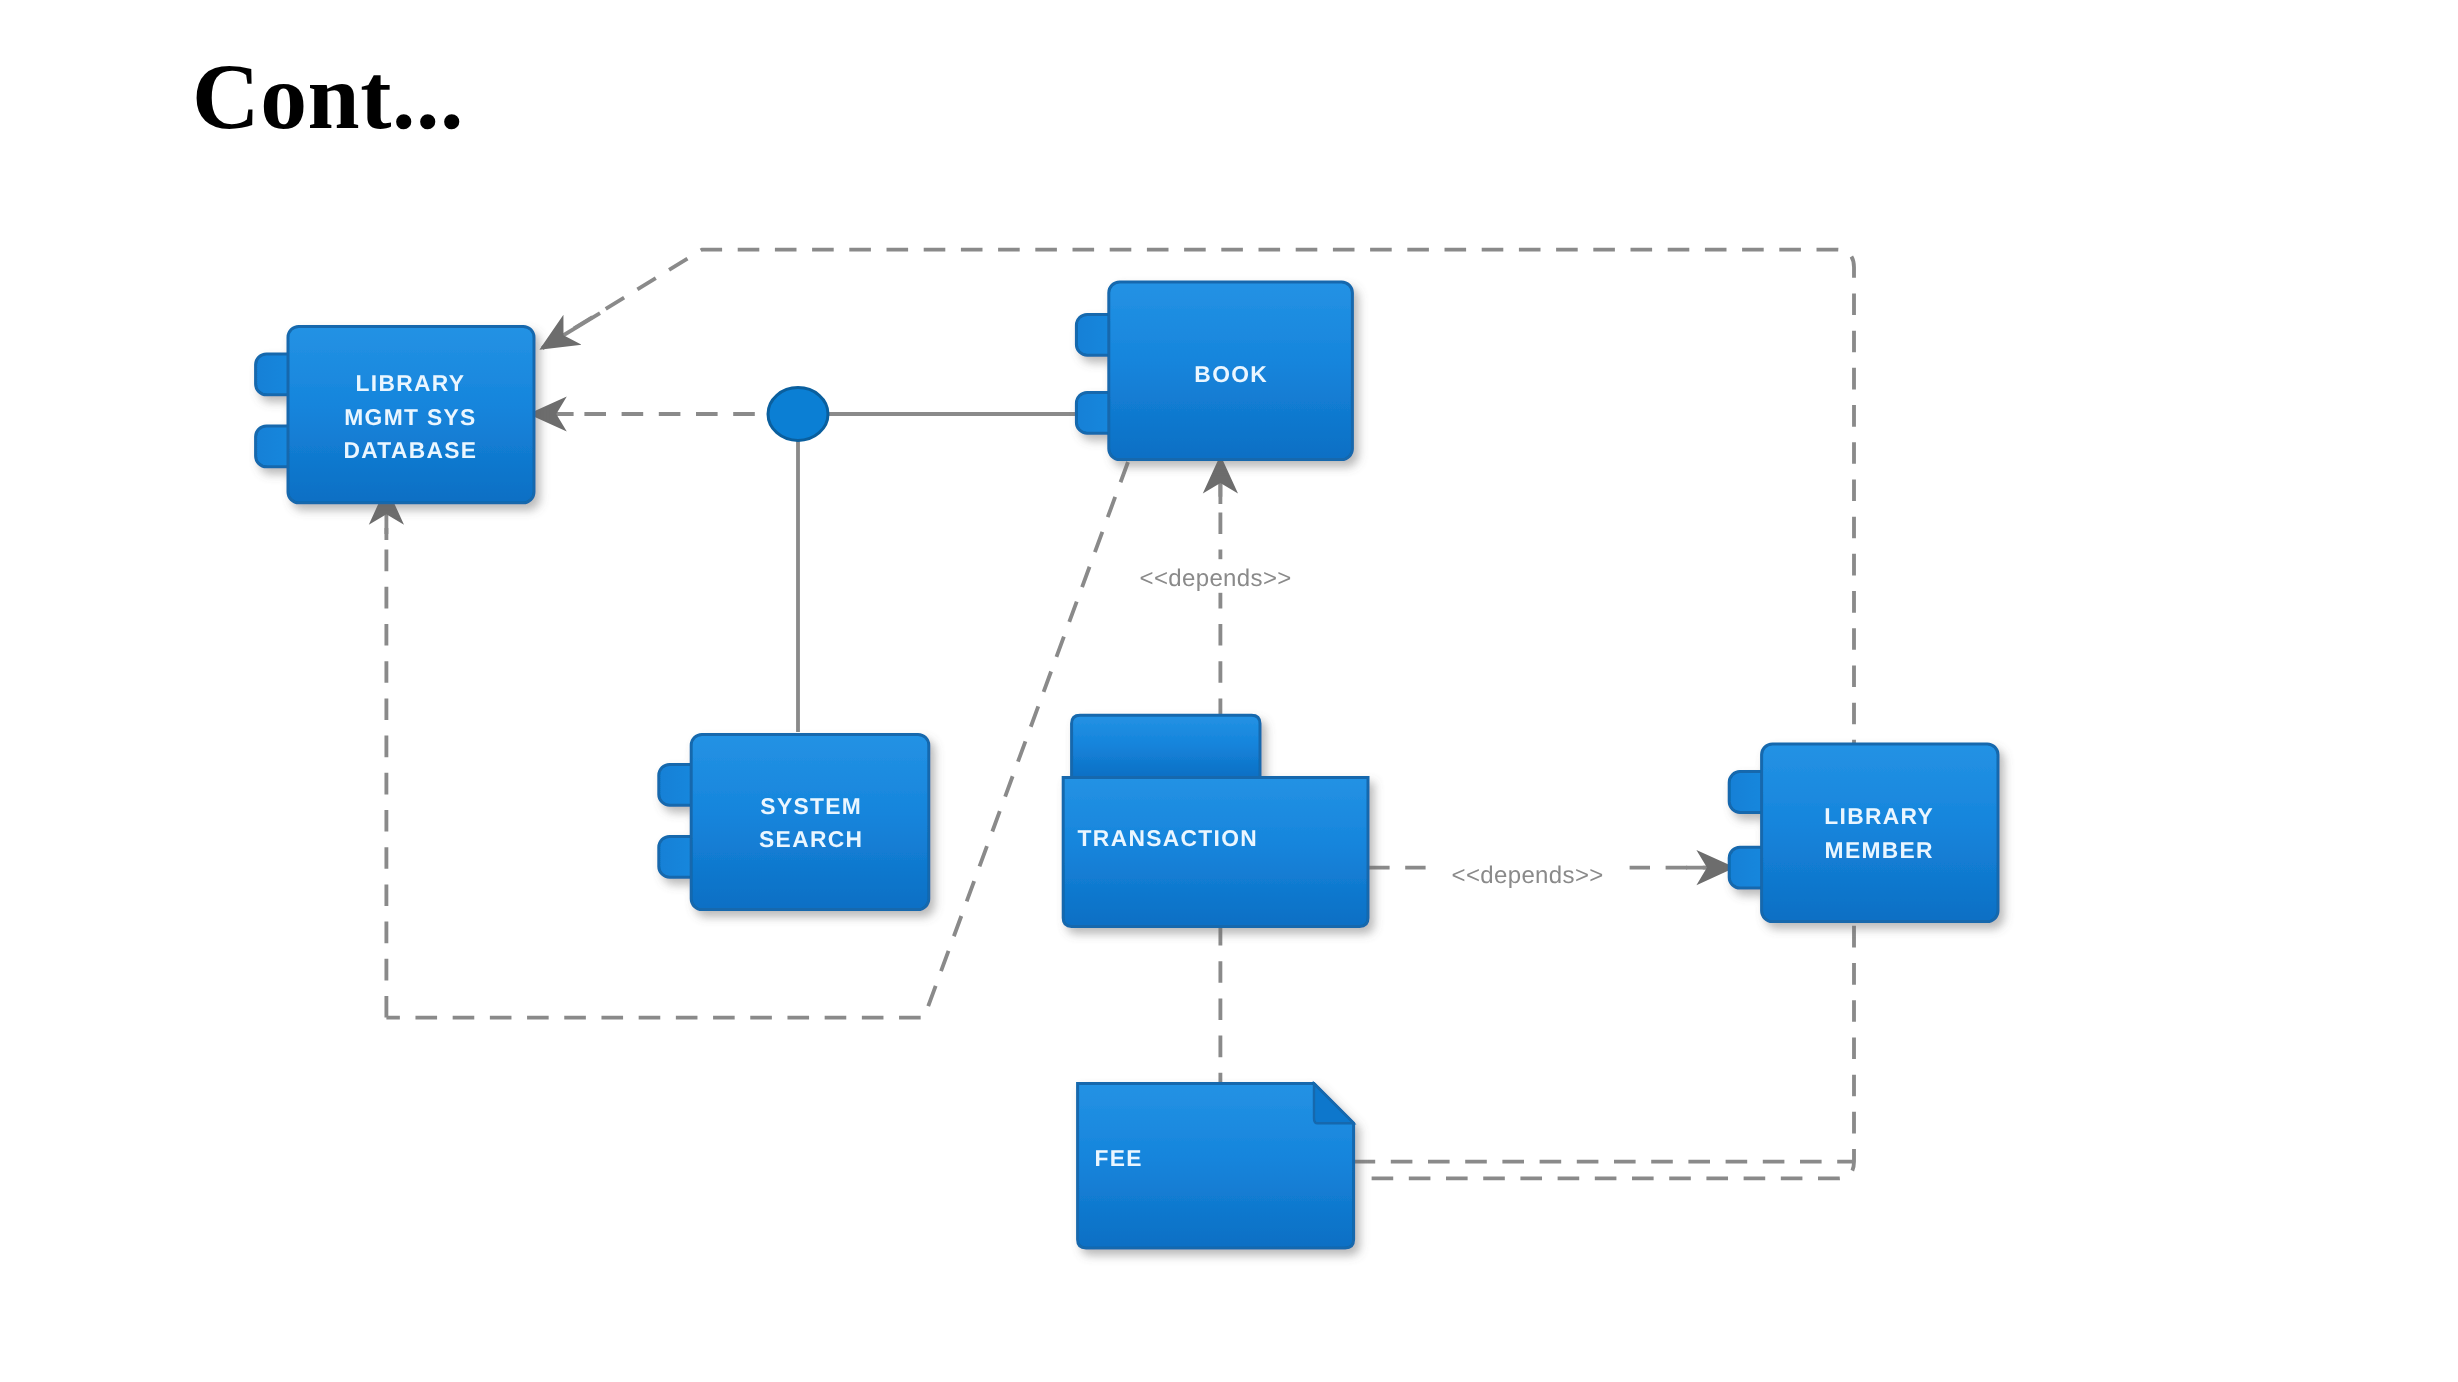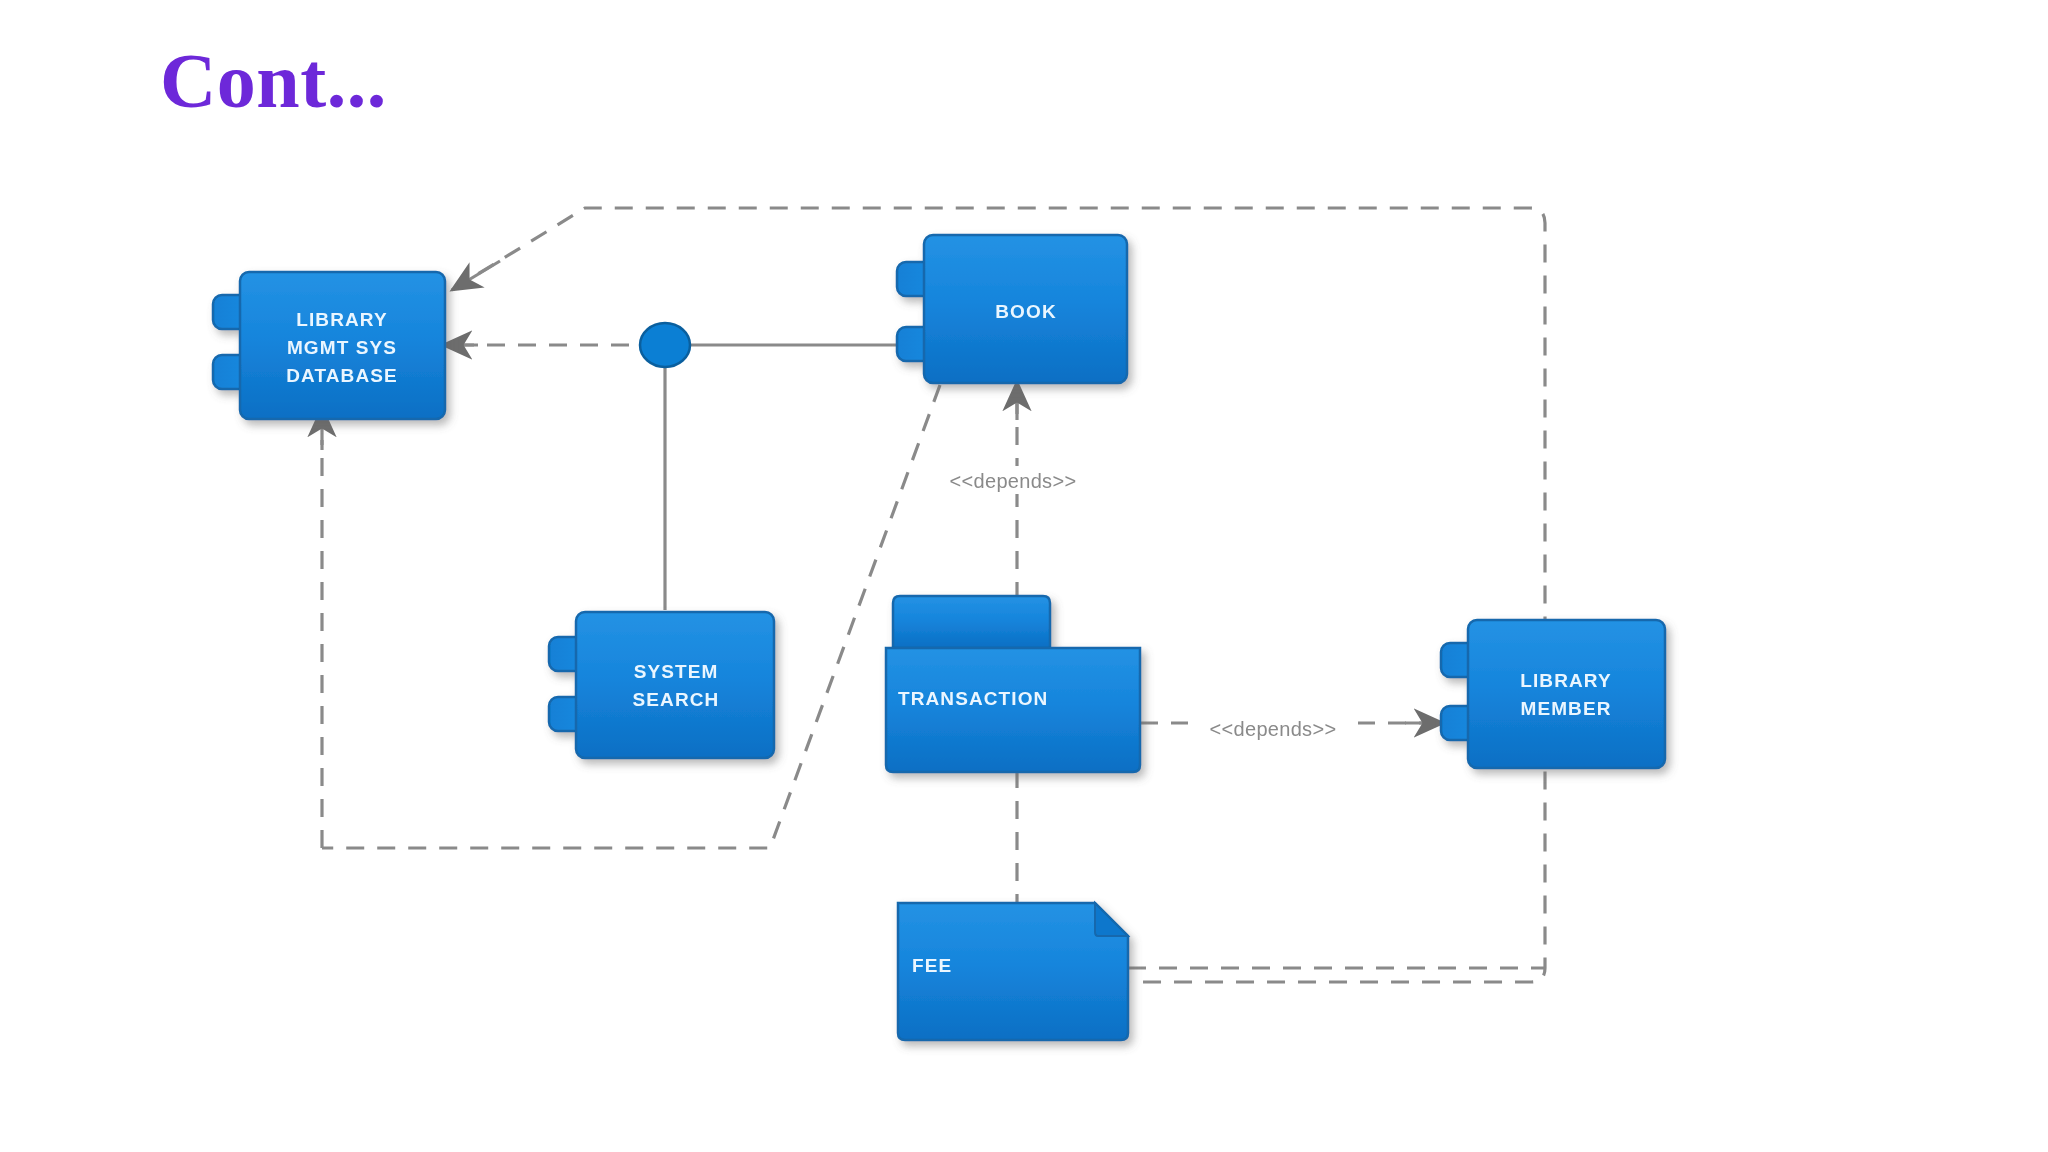--- a/index.html
+++ b/index.html
@@ -21,21 +21,21 @@
     background: #ffffff;
   }
   #slide-title {
     position: absolute;
     left: 160px;
     top: 42px;
     font-family: "Liberation Serif", serif;
     font-weight: bold;
     font-size: 78px;
     line-height: 1.0;
-    color: #6d28d9;
+    color: #000000;
     letter-spacing: 0.5px;
     white-space: nowrap;
   }
   #diagram-canvas {
     position: absolute;
     left: 0;
     top: 0;
     width: 2048px;
     height: 1152px;
   }

